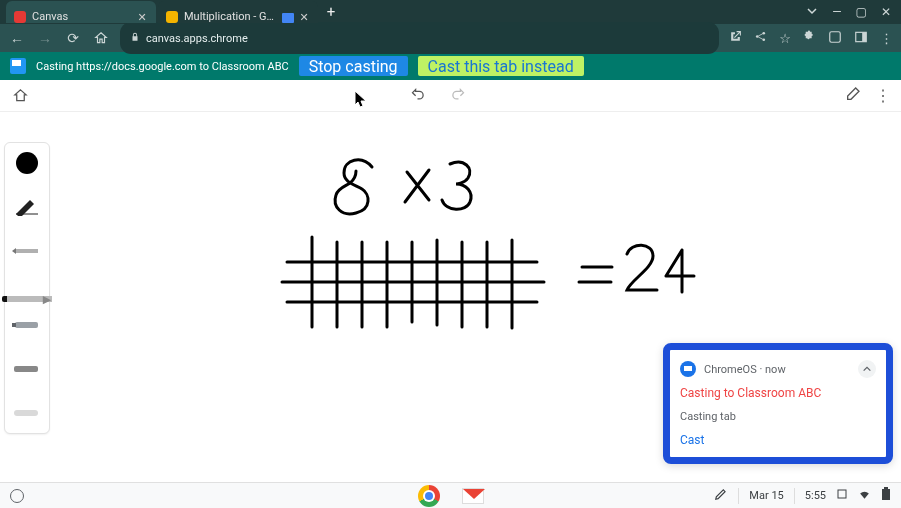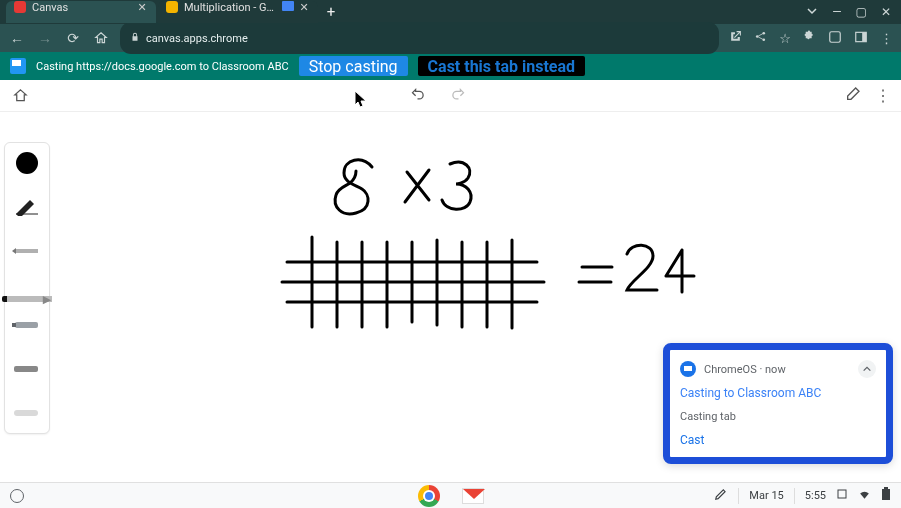--- a/index.html
+++ b/index.html
@@ -1,21 +1,21 @@
 <!DOCTYPE html>
 <html><head>
 <meta charset="utf-8">
 <style>
   * { box-sizing: border-box; margin: 0; padding: 0; font-family: "Roboto", Arial, sans-serif; }
   body { width: 901px; height: 508px; overflow: hidden; background: #fff; position: relative; }
 
   
   .chrome { background: #1f3a3a; }
   .tabstrip { display: flex; align-items: center; height: 24px; padding-left: 6px; }
-  .tab { display: flex; align-items: flex-start; height: 22px; padding: 0 8px; color: #e0e0e0; font-size: 11px; border-top-left-radius: 6px; border-top-right-radius: 6px; margin-right: 2px; min-width: 150px; max-width: 160px; position: relative; }
+  .tab { display: flex; align-items: flex-end; height: 22px; padding: 0 8px; color: #e0e0e0; font-size: 11px; border-top-left-radius: 6px; border-top-right-radius: 6px; margin-right: 2px; min-width: 150px; max-width: 160px; position: relative; }
   .tab.active { background: #2b5252; }
   .tab .favicon { width: 12px; height: 12px; margin-right: 6px; border-radius: 3px; flex-shrink: 0; }
   .tab .title { flex: 1; white-space: nowrap; overflow: hidden; text-overflow: ellipsis; }
   .tab .tab-close { width: 12px; height: 12px; display: flex; align-items: center; justify-content: center; color: #ccc; font-size: 11px; margin-left: 4px; }
   .newtab { width: 22px; height: 22px; display: flex; align-items: center; justify-content: center; color: #eee; font-size: 15px; }
   .win-controls { margin-left: auto; display: flex; gap: 14px; padding-right: 10px; color: #cfd8d8; font-size: 12px; }
   .caret-down-svg { width: 12px; height: 12px; }
 
   .omnibar { display: flex; align-items: center; height: 28px; background: #2b5252; padding: 0 8px; gap: 10px; }
   .nav-icn { color: #cbd5d5; font-size: 14px; width: 18px; height: 18px; display:flex; align-items:center; justify-content:center; }
@@ -24,21 +24,21 @@
   .addr .lock { margin-right: 6px; }
   .right-icons { display: flex; gap: 12px; color: #cbd5d5; font-size: 13px; align-items:center; }
 
   
   .castbar { display:flex; align-items:center; height:28px; background:#00796b; padding:0 10px; gap:10px; }
   .castbar .cast-ic { width:16px; height:16px; background:#2196f3; border-radius:2px; position:relative; }
   .castbar .cast-ic::after { content:""; position:absolute; left:2px; top:2px; width:9px; height:6px; background:#fff; }
   .castbar .msg { color:#fff; font-size:11px; }
   .castbar .btn { font-size:16px; height:20px; padding:0 10px; border-radius:2px; border:none; display:flex; align-items:center; }
   .castbar .btn.stop { background:#1e88e5; color:#fff; }
-  .castbar .btn.castthis { background:#000000; color:#1976d2;font-weight:bold; }
+  .castbar .btn.castthis { background:#bef264; color:#1976d2; }
 
   
   .apptoolbar { height:32px; display:flex; align-items:center; padding:0 10px; border-bottom:1px solid #eee; background:#fff; }
   .apptoolbar .home { width:20px; height:20px; display:flex; align-items:center; justify-content:center; color:#555; }
   .apptoolbar .center-tools { margin:0 auto; display:flex; gap:26px; color:#666; font-size:14px; }
   .apptoolbar .right-tools { display:flex; gap:14px; color:#666; font-size:16px; align-items:center; }
 
   
   .palette { position:absolute; top:142px; left:4px; width:46px; background:#fff; border:1px solid #e2e2e2; border-radius:6px; box-shadow:0 1px 2px rgba(0,0,0,.06); padding:8px 0; display:flex; flex-direction:column; align-items:center; gap:20px; }
   .palette .tool { width:34px; height:24px; display:flex; align-items:center; justify-content:center; position:relative; }
@@ -49,21 +49,21 @@
   .canvas { position:absolute; top:132px; left:52px; right:0; bottom:36px; background:#fff; }
   .drawing { position:absolute; top:10px; left:0; }
 
   
   .notif { position:absolute; right:8px; bottom:44px; width:230px; background:#fff; border:7px solid #1d4ed8; border-radius:8px; box-shadow:0 2px 8px rgba(0,0,0,.15); padding:10px; font-size:11px; }
   .notif-header { display:flex; align-items:center; gap:8px; }
   .notif-icn { width:16px; height:16px; background:#1a73e8; border-radius:50%; position:relative; }
   .notif-icn::after { content:""; position:absolute; left:4px; top:5px; width:8px; height:5px; background:#fff; }
   .notif-source { color:#5f6368; }
   .notif-collapse { margin-left:auto; width:18px; height:18px; border-radius:50%; background:#f1f3f4; display:flex; align-items:center; justify-content:center; font-size:10px; color:#5f6368; }
-  .notif-title { color:#3b82f6; margin-top:8px; font-size:12px; }
+  .notif-title { color:#ef4444; margin-top:8px; font-size:12px; }
   .notif-sub { color:#5f6368; margin-top:10px; }
   .notif-action { color:#1a73e8; margin-top:10px; font-size:12px; }
 
   
   .shelf { position:absolute; bottom:0; left:0; right:0; height:26px; background:#f8f9fa; border-top:1px solid #e0e0e0; display:flex; align-items:center; padding:0 10px;margin-top:48px; }
   .shelf .launcher { width:14px; height:14px; border:1.5px solid #5f6368; border-radius:50%; }
   .shelf .apps { position:absolute; left:50%; transform:translateX(-50%); display:flex; gap:22px; align-items:center; }
   .shelf .chrome-ic { width:22px; height:22px; border-radius:50%; background:conic-gradient(#ea4335 0 120deg,#34a853 120deg 240deg,#fbbc05 240deg 360deg); position:relative; }
   .shelf .chrome-ic::after { content:""; position:absolute; top:5px; left:5px; width:12px; height:12px; background:#fff; border-radius:50%; }
   .shelf .chrome-ic::before { content:""; position:absolute; top:7px; left:7px; width:8px; height:8px; background:#4285f4; border-radius:50%; z-index:2; }

